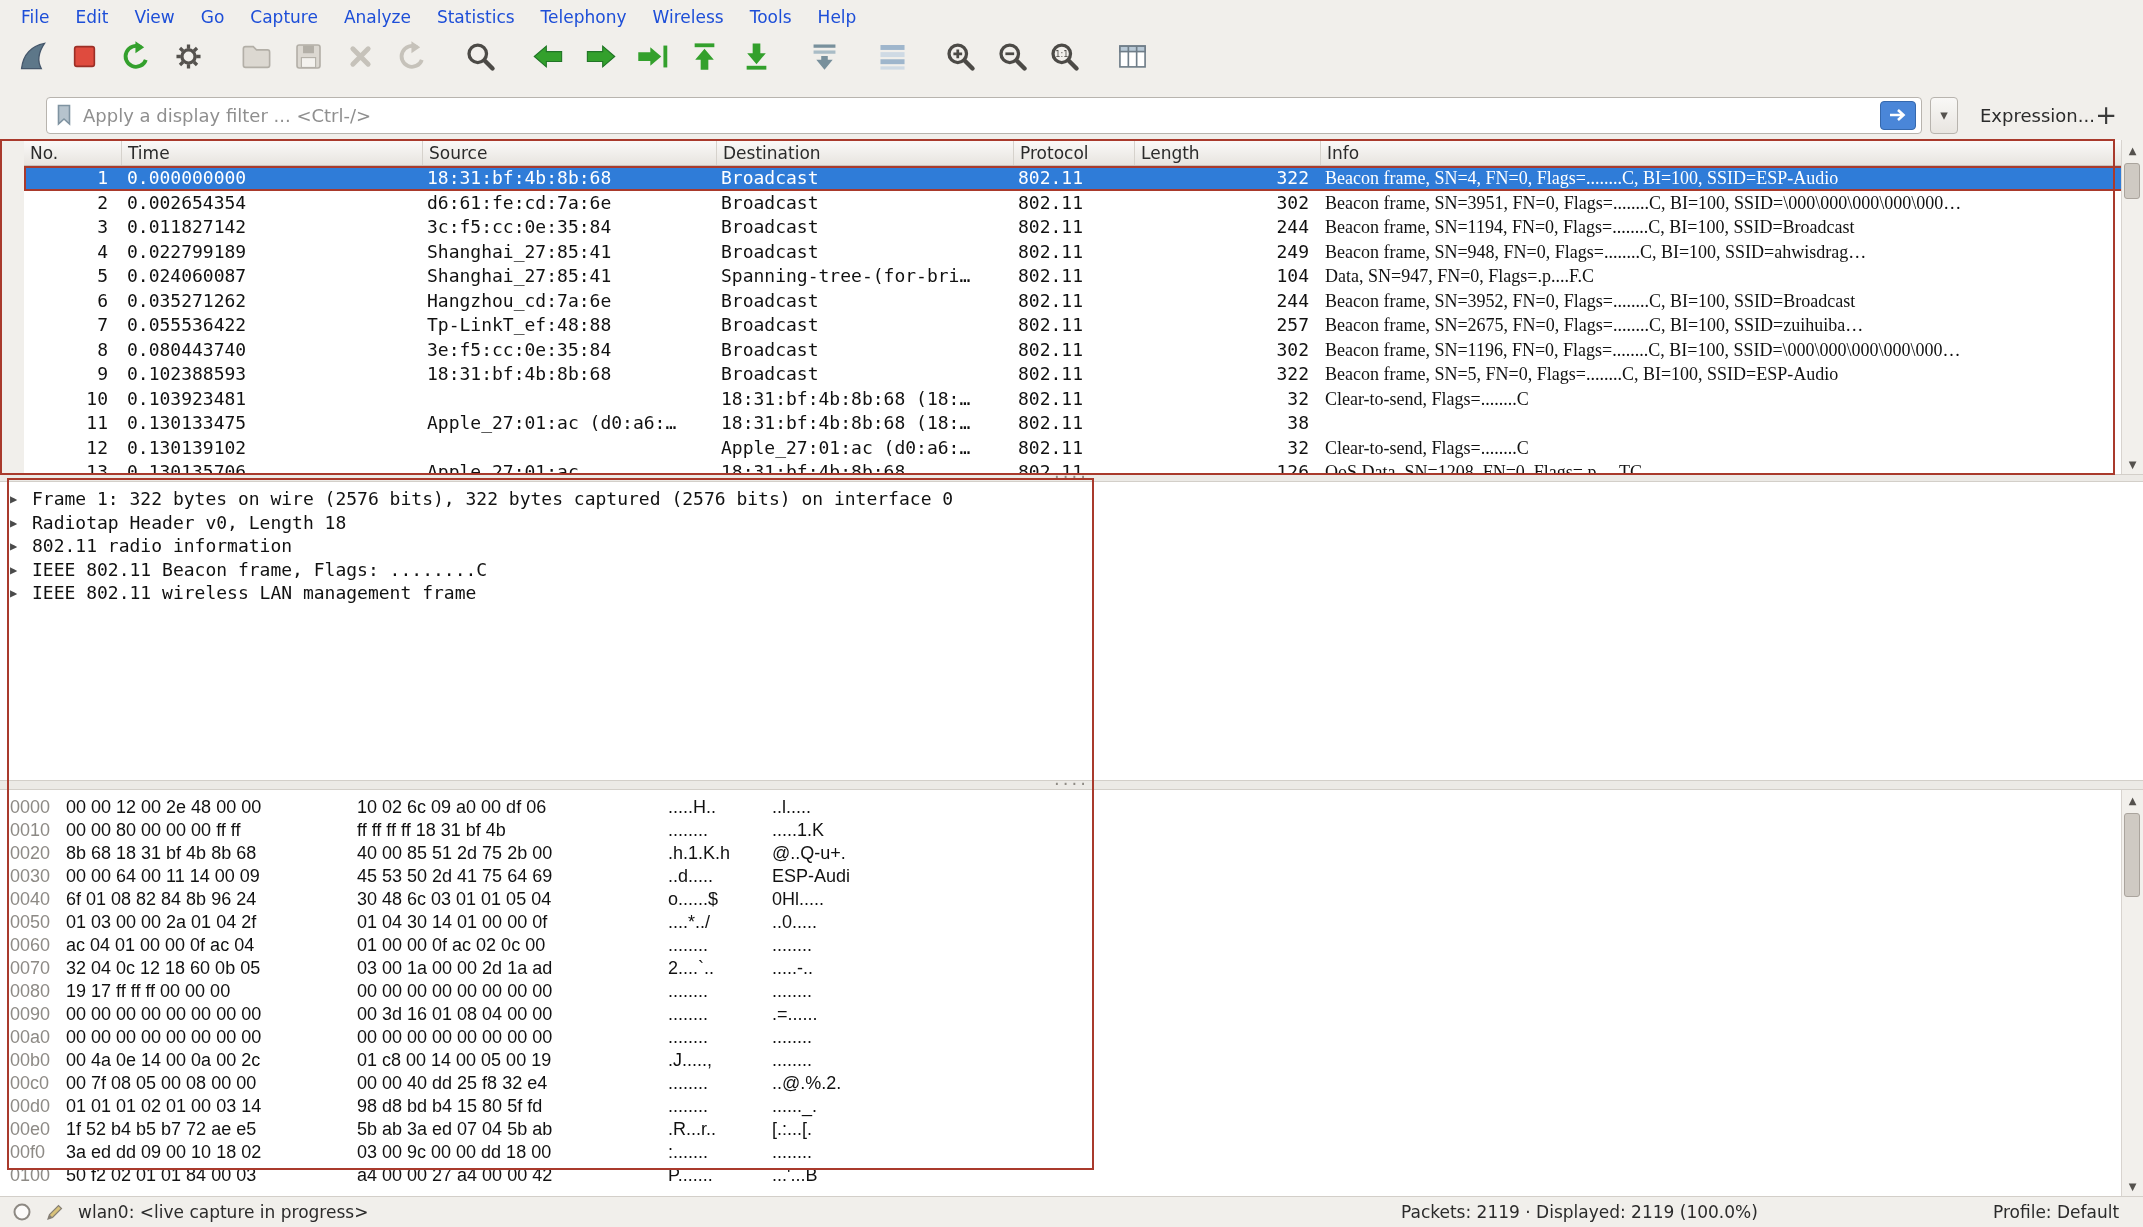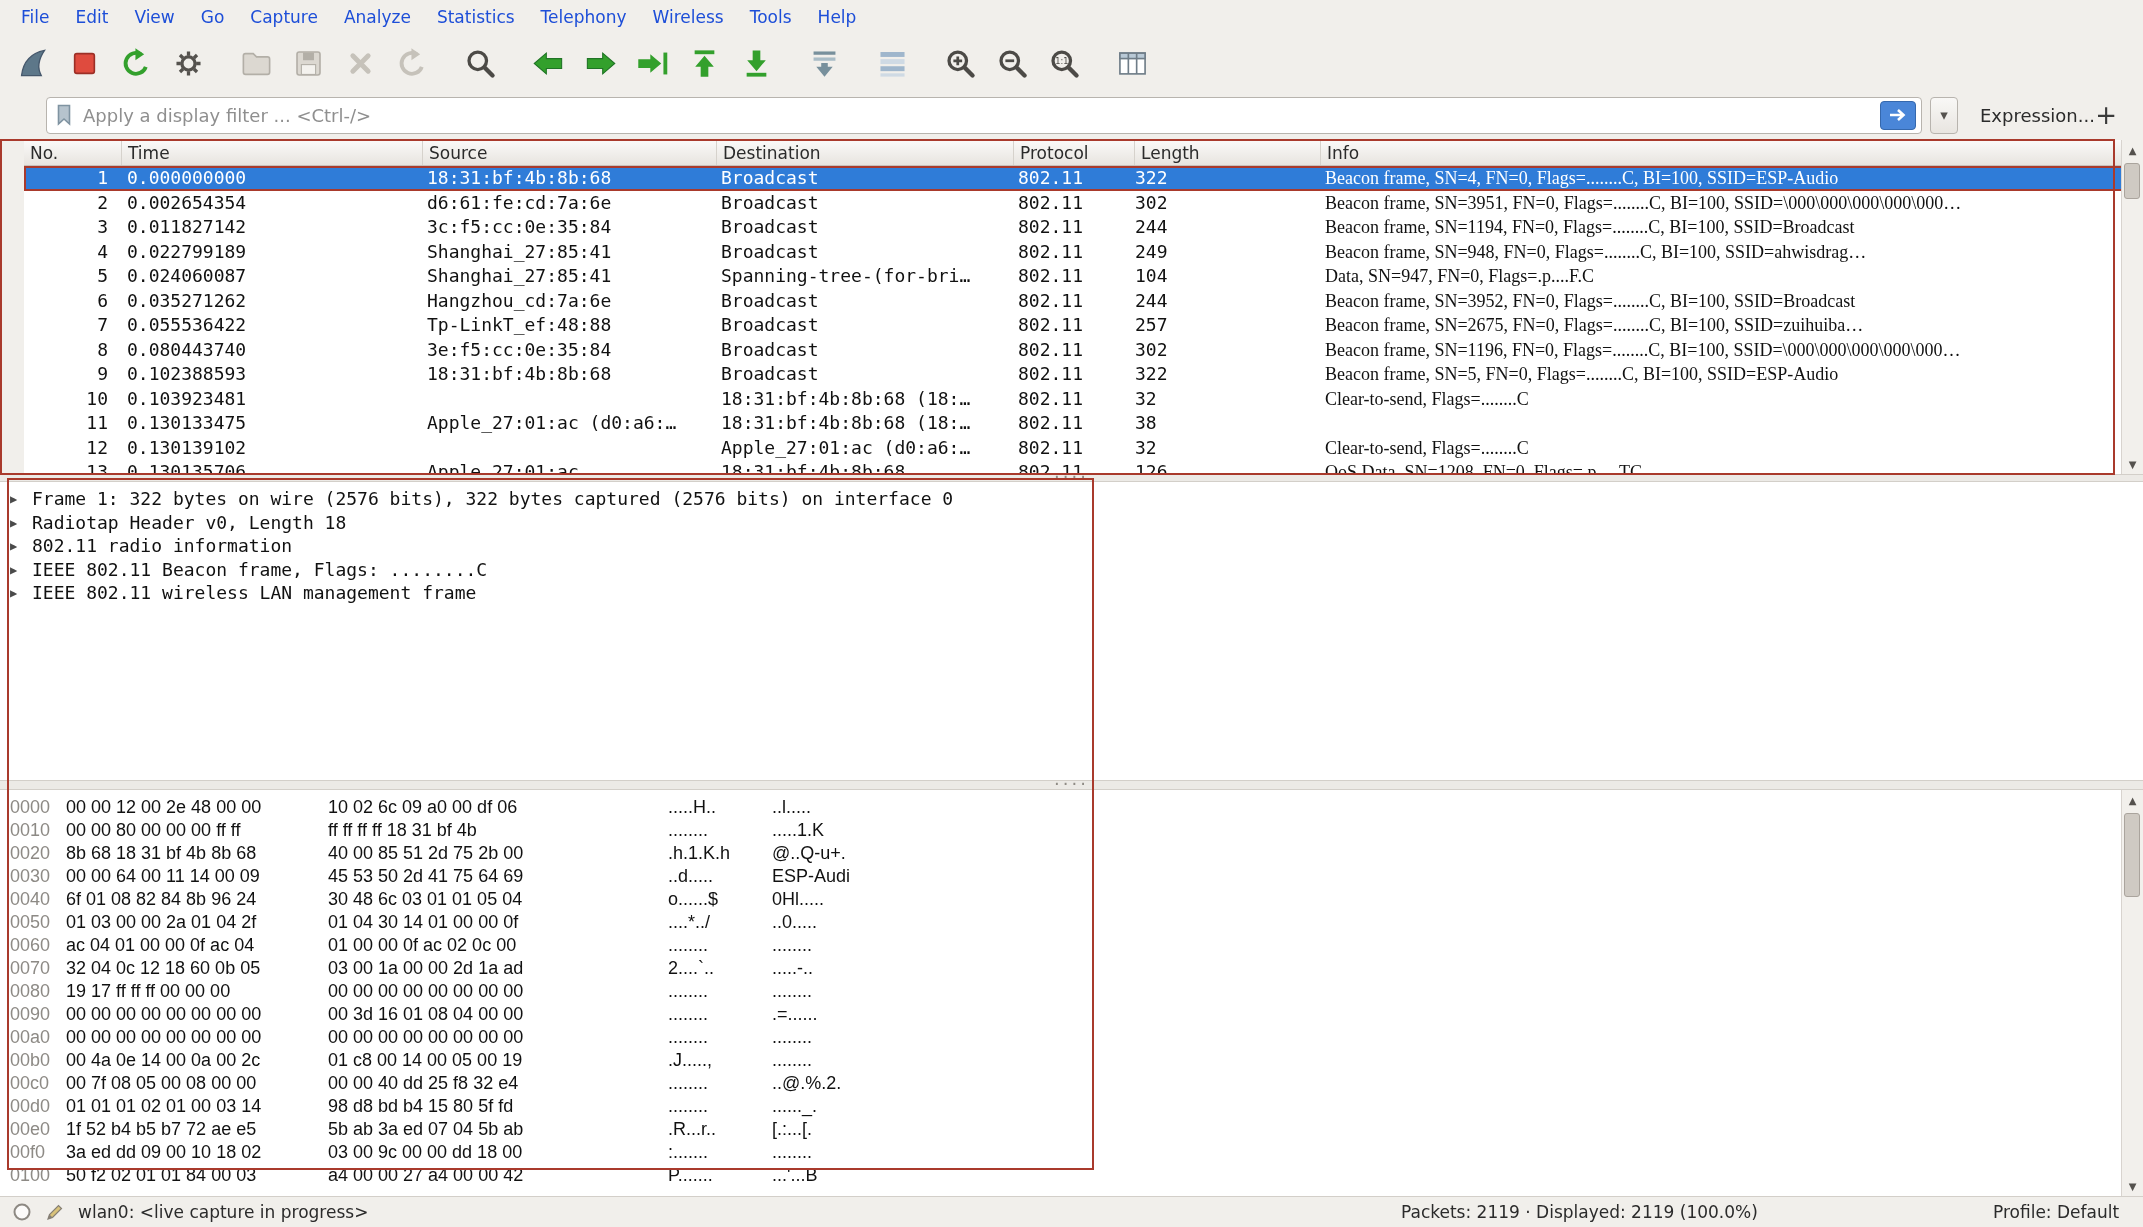--- a/index.html
+++ b/index.html
@@ -6,21 +6,21 @@
   html,body { margin:0; padding:0; }
   body { font-family:"DejaVu Sans","Liberation Sans",sans-serif; }
   #app { position:relative; width:2143px; height:1227px; background:#f1efeb; overflow:hidden; color:#1a1a1a; }
 
   
   .menubar { position:absolute; top:0; left:0; right:0; height:34px; display:flex; align-items:center; padding-left:8px; font-size:17px; color:#1d4ed8; }
   .menu-item { padding:4px 13px; border-radius:3px; white-space:nowrap; }
 
   
   .toolbar { position:absolute; top:34px; left:0; right:0; height:58px; display:flex; align-items:center; padding-left:8px; }
-  .tb-btn { width:48px; height:48px; display:flex; align-items:center; justify-content:center; border-radius:4px; flex:0 0 auto; margin-right:4px; }
+  .tb-btn { width:48px; height:48px; display:flex; align-items:flex-start; justify-content:center; border-radius:4px; flex:0 0 auto; margin-right:4px; }
   .tb-btn svg { width:35px; height:35px; }
   .tb-gap { width:16px; flex:0 0 auto; }
 
   
   .filterbar { position:absolute; top:92px; left:0; right:0; height:46px; display:flex; align-items:center; padding:0 10px; }
   .filter-input { position:relative; flex:0 0 1876px; height:37px; background:#ffffff; border:1px solid #b8b4ae; border-radius:4px; display:flex; align-items:center; padding:0 5px 0 8px;margin-left:36px; }
   .filter-placeholder { color:#8f8f8f; font-size:18px; margin-left:10px; flex:1; white-space:nowrap; overflow:hidden; }
   .apply-btn { width:36px; height:29px; background:#4a86d8; border:1px solid #3568ad; border-radius:4px; display:flex; align-items:center; justify-content:center; }
   .dropdown-btn { width:28px; height:37px; margin-left:8px; background:linear-gradient(#f9f8f6,#e8e5e0); border:1px solid #b8b4ae; border-radius:4px; display:flex; align-items:center; justify-content:center; color:#55524e; font-size:15px; }
   .expression-btn { font-size:18px; color:#2b2b2b; margin-left:22px; white-space:nowrap; }
@@ -33,21 +33,21 @@
   .pl-h.flex { flex:1; }
   .pl-rows { position:absolute; top:26px; bottom:0; left:0; width:2121px; overflow:hidden;
              font-family:"DejaVu Sans Mono","Liberation Mono",monospace; font-size:18px; color:#111; }
   .p-row { display:flex; height:24.5px; line-height:24.5px; white-space:nowrap; }
   .p-row.selected { background:var(--sel,#2f7cd8); color:#fff; box-shadow: inset 0 0 0 2px var(--ann,#a93a2c); }
   .c-no    { width:98px;  text-align:right; padding-right:14px; flex:0 0 auto; }
   .c-time  { width:301px; padding-left:5px; flex:0 0 auto; overflow:hidden; }
   .c-src   { width:294px; padding-left:4px; flex:0 0 auto; overflow:hidden; }
   .c-dst   { width:297px; padding-left:4px; flex:0 0 auto; overflow:hidden; }
   .c-proto { width:121px; padding-left:4px; flex:0 0 auto; overflow:hidden; }
-  .c-len   { width:186px; text-align:left; padding-right:12px; flex:0 0 auto; }
+  .c-len   { width:186px; text-align:right; padding-right:12px; flex:0 0 auto; }
   .c-info  { flex:1; padding-left:4px; overflow:hidden;font-family:Liberation Serif, serif; }
 
   
   .splitter { position:absolute; left:0; right:0; background:#eceae6; border-top:1px solid #d3cfc9; border-bottom:1px solid #d3cfc9; }
   #splitter1 { top:474px; height:8px; }
   #splitter2 { top:780px; height:10px; }
   .splitter .dots { position:absolute; left:50%; top:50%; transform:translate(-50%,-58%); color:#8f8b85; font-size:18px; letter-spacing:3px; line-height:1; }
 
   
   .details-pane { position:absolute; top:482px; left:0; right:0; height:298px; background:#ffffff; overflow:hidden;
@@ -55,21 +55,21 @@
   .d-line { height:23.5px; line-height:23.5px; padding-left:32px; position:relative; white-space:pre; }
   .d-line .tri { position:absolute; left:10px; top:1px; font-size:12px; color:#4a4a4a; }
 
   
   .hex-pane { position:absolute; top:790px; left:0; right:0; height:406px; background:#ffffff; overflow:hidden;
               font-family:Liberation Sans, sans-serif; font-size:18px; color:#111;text-align:center; }
   .hex-rows { position:absolute; top:6px; left:0; right:22px; }
   .h-row { height:23px; line-height:23px; position:relative; white-space:pre; }
   .h-off { position:absolute; left:10px;  color:#8d8a85; }
   .h-g1  { position:absolute; left:66px;  }
-  .h-g2  { position:absolute; left:328px; }
+  .h-g2  { position:absolute; left:357px; }
   .h-a1  { position:absolute; left:668px; }
   .h-a2  { position:absolute; left:772px; }
 
   
   .vscroll { position:absolute; right:0; width:22px; background:#f2f0ec; border-left:1px solid #d8d4cf; }
   #scroll-list { top:140px; height:334px; }
   #scroll-hex  { top:790px; height:406px; }
   .vs-btn { position:absolute; left:0; width:21px; height:20px; display:flex; align-items:center; justify-content:center; color:#55524e; font-size:10px; }
   .vs-up { top:0; } .vs-down { bottom:0; }
   .vs-thumb { position:absolute; left:2px; width:16px; background:#cfcac3; border:1px solid #aaa49d; border-radius:3px; }

